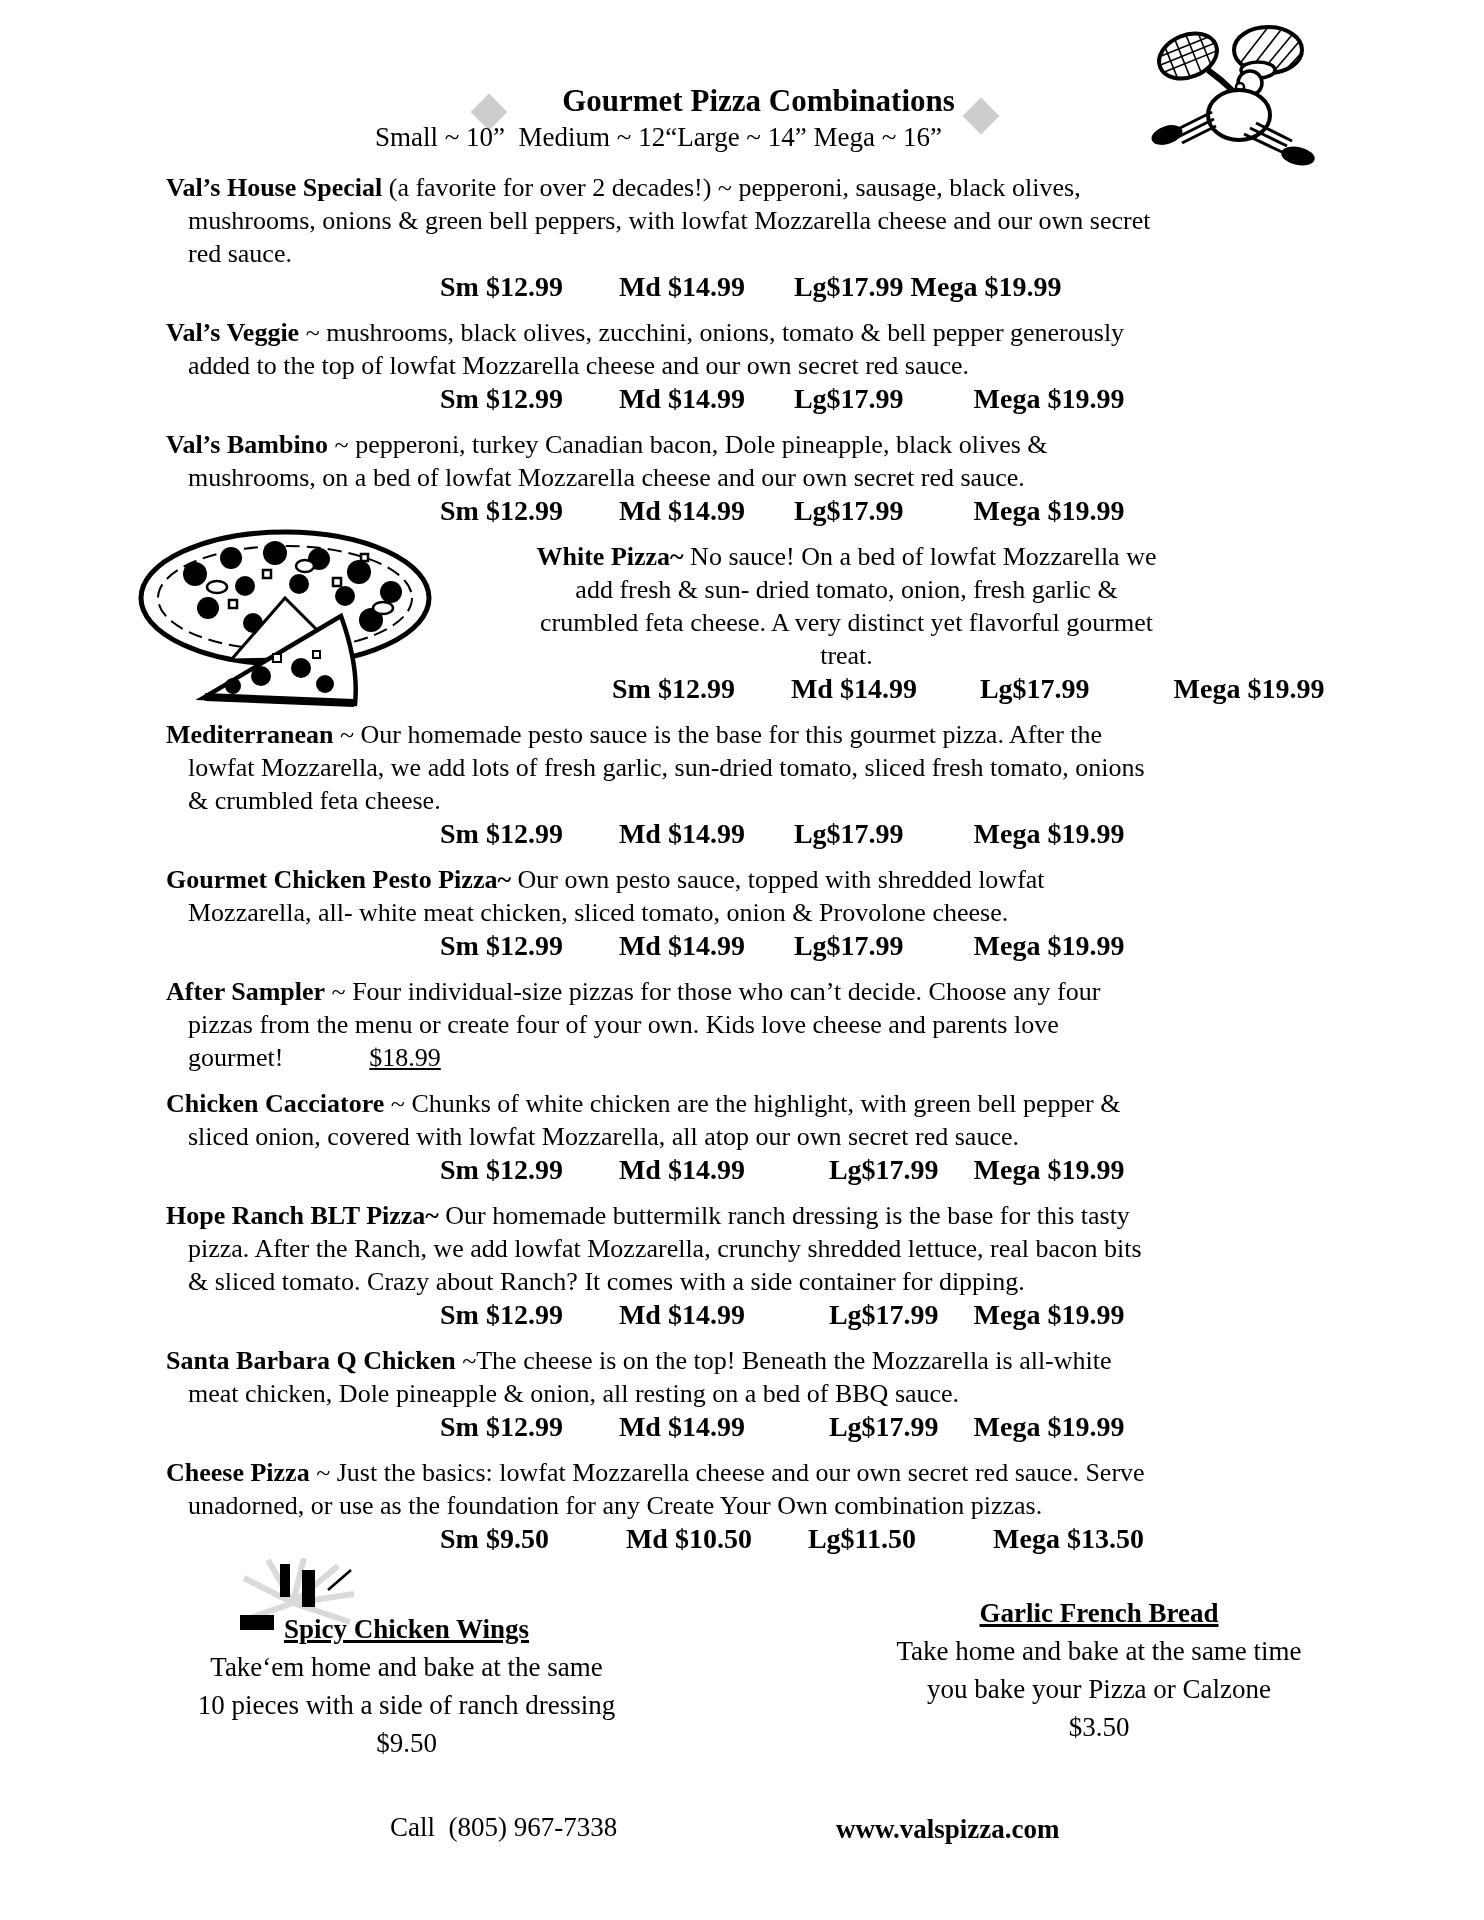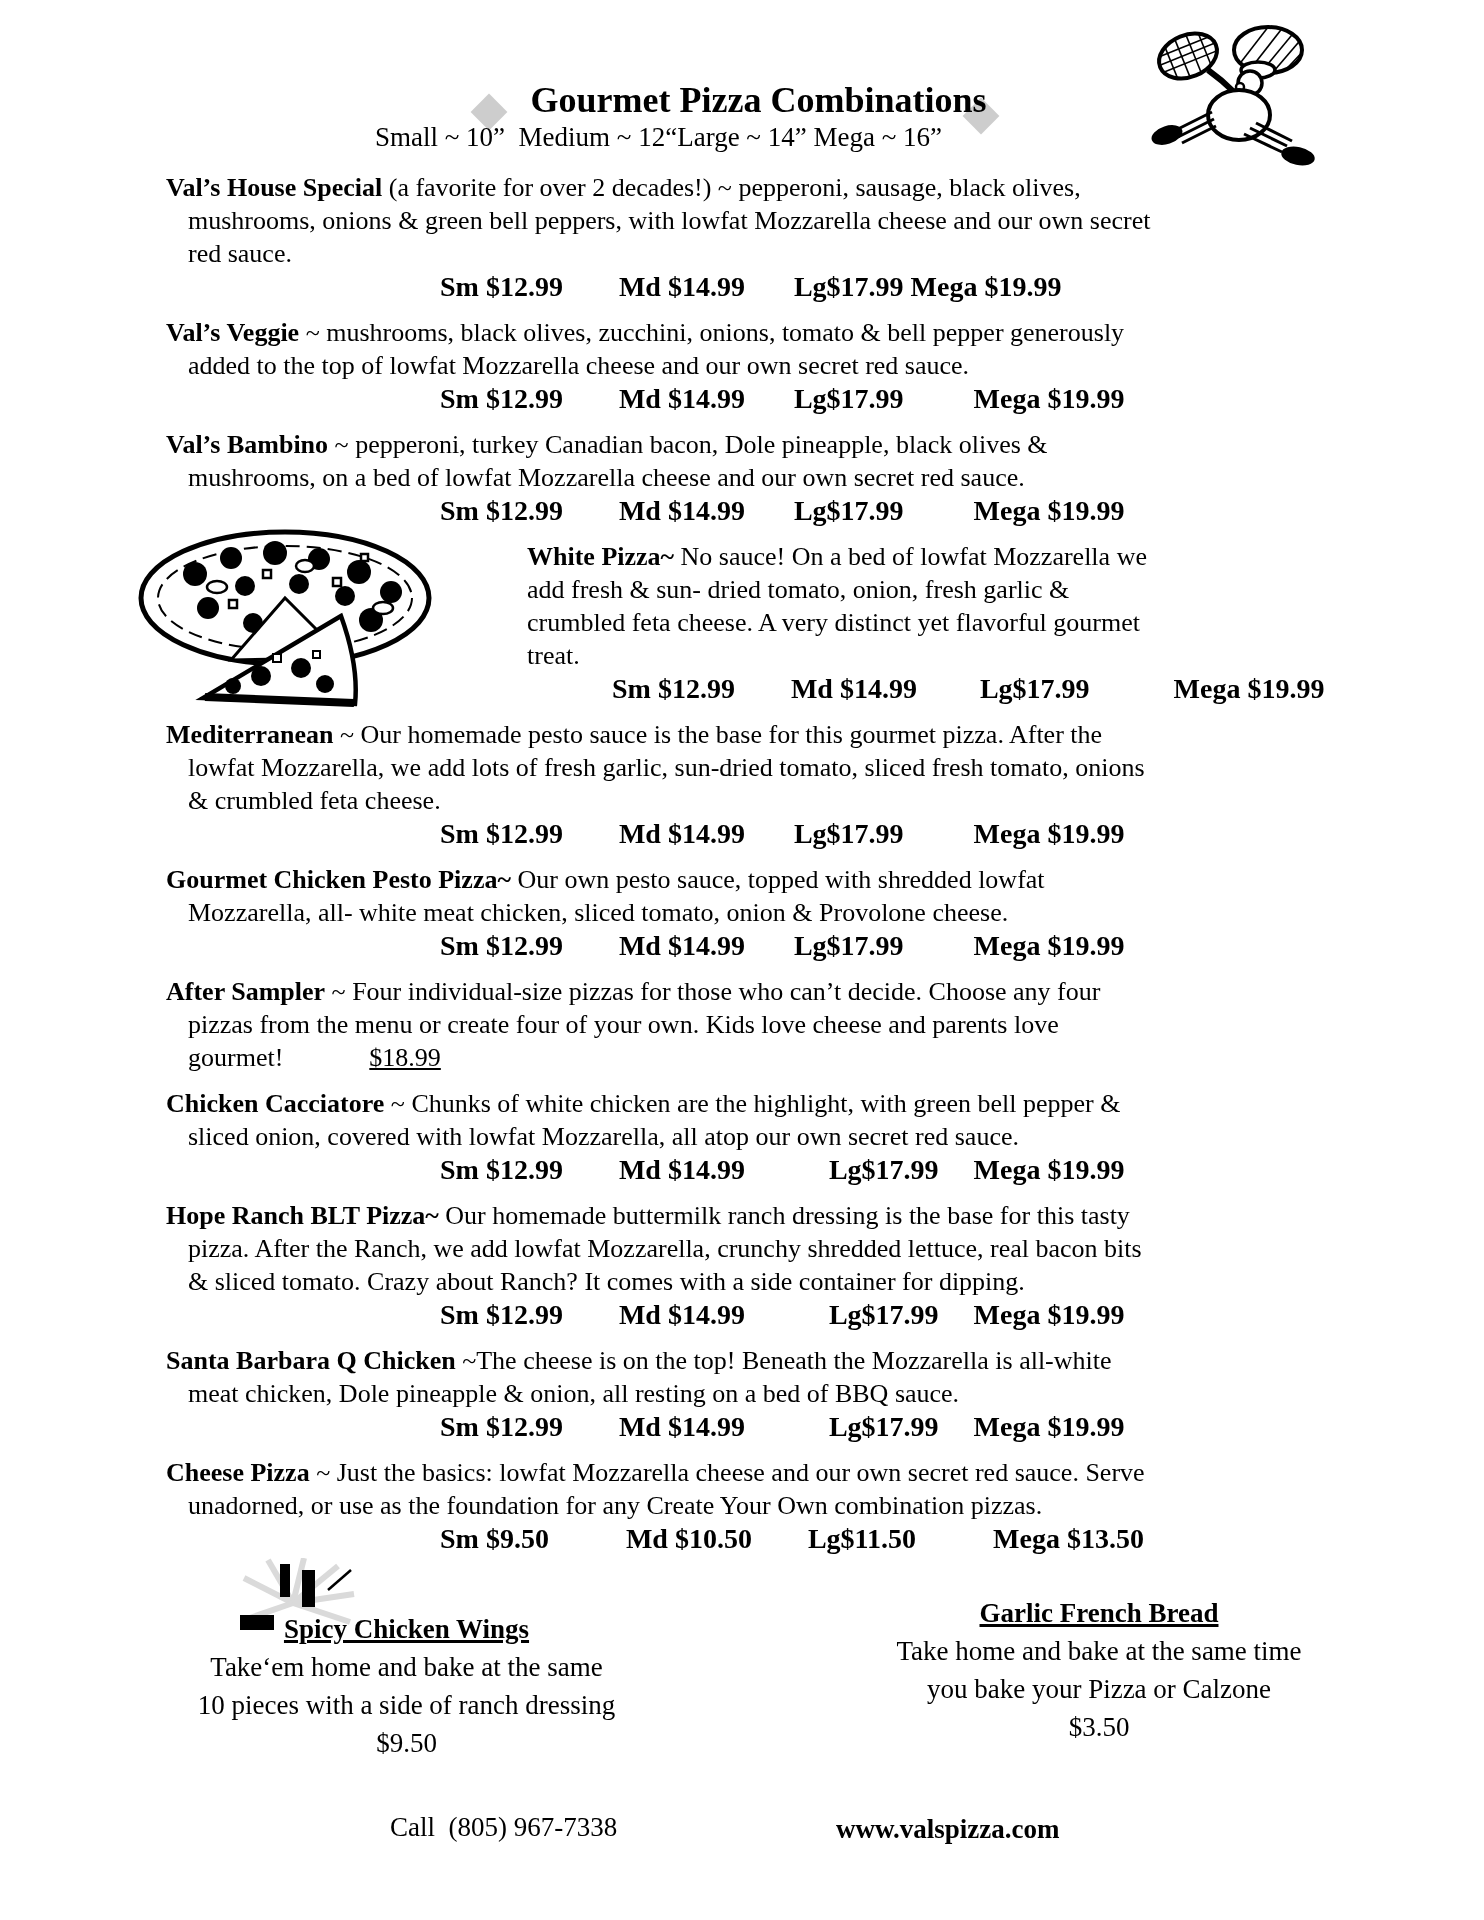--- a/index.html
+++ b/index.html
@@ -5,38 +5,38 @@
   html,body{margin:0;padding:0;background:#ffffff;}
   .page{
     position:relative;
     width:1484px;height:1920px;
     background:#ffffff;color:#000;
     font-family:"Liberation Serif","DejaVu Serif",serif;
     overflow:hidden;
   }
   .content{position:relative;padding:84px 0 0 166px;}
   .header-title{
-    width:985px;text-align:center;font-weight:bold;font-size:36px;line-height:33px;
+    width:985px;text-align:center;font-weight:bold;font-size:31px;line-height:33px;
     transform:translateX(100px);
   }
   .header-sizes{
     width:985px;text-align:center;font-size:27px;line-height:33px;white-space:pre;margin-top:4px;
   }
   .diamond{
     position:absolute;background:#cdcdcd;width:26px;height:26px;
     transform:rotate(45deg);
   }
   .diamond.left{left:476px;top:99px;}
   .diamond.right{left:968px;top:103px;}
   .chef{position:absolute;left:1146px;top:20px;}
   .pizza-art{position:absolute;left:133px;top:526px;}
   .menu-items{margin-top:17px;width:1000px;font-size:26px;line-height:33px;}
   p.item{margin:0;padding-left:22px;text-indent:-22px;}
   p.item b{font-weight:bold;}
-  .white-item{padding-left:361px !important;text-indent:0 !important;}
+  .white-item{padding-left:361px !important;text-indent:0 !important;text-align:center;}
   .price{white-space:pre;margin:0 0 13px 274px;font-size:28px;line-height:33px;font-weight:bold;}
   .price.white{margin-left:446px;}
   .item-gap{height:13px;}
   .inline-price{margin-left:86px;text-decoration:underline;}
   .bottom-section{position:absolute;left:6px;top:1594px;width:1484px;display:flex;}
   .col{text-align:center;font-size:27px;line-height:38px;}
   .col.wings{width:565px;margin-left:118px;margin-top:16px;}
   .col.bread{width:560px;margin-left:130px;}
   .col-heading{font-weight:bold;text-decoration:underline;text-decoration-thickness:2.5px;
     display:inline-block;position:relative;font-size:27px;}

